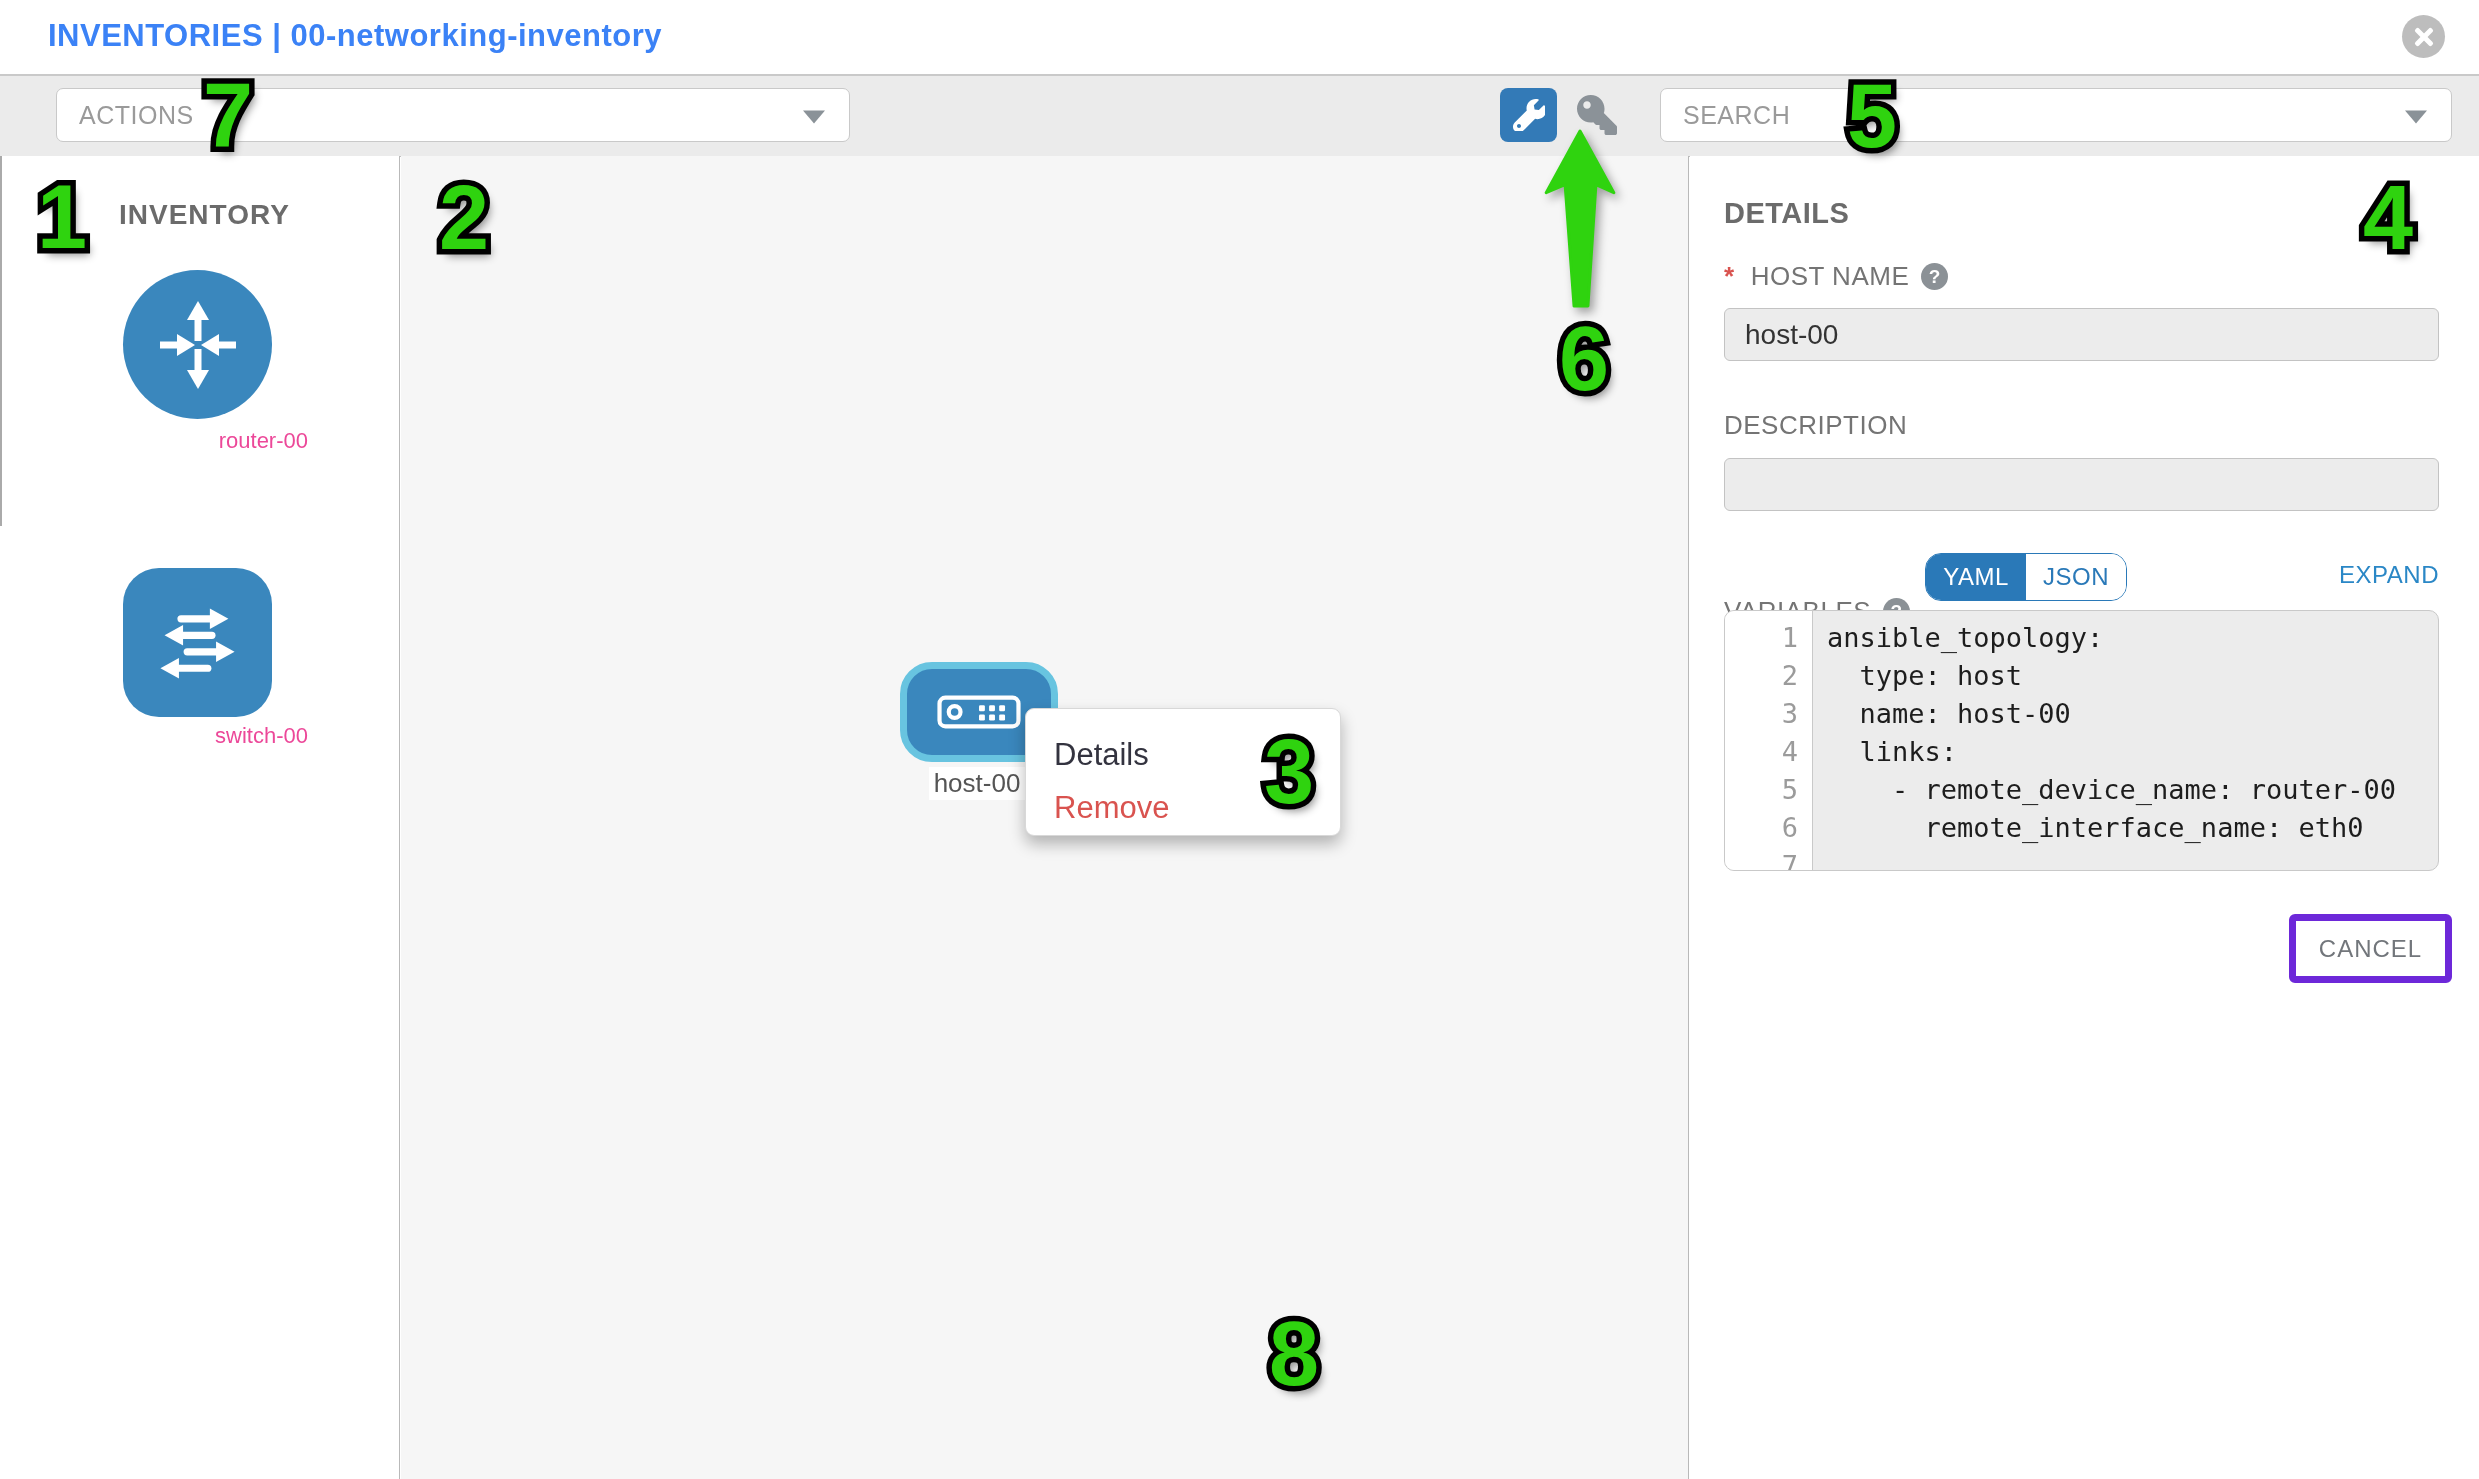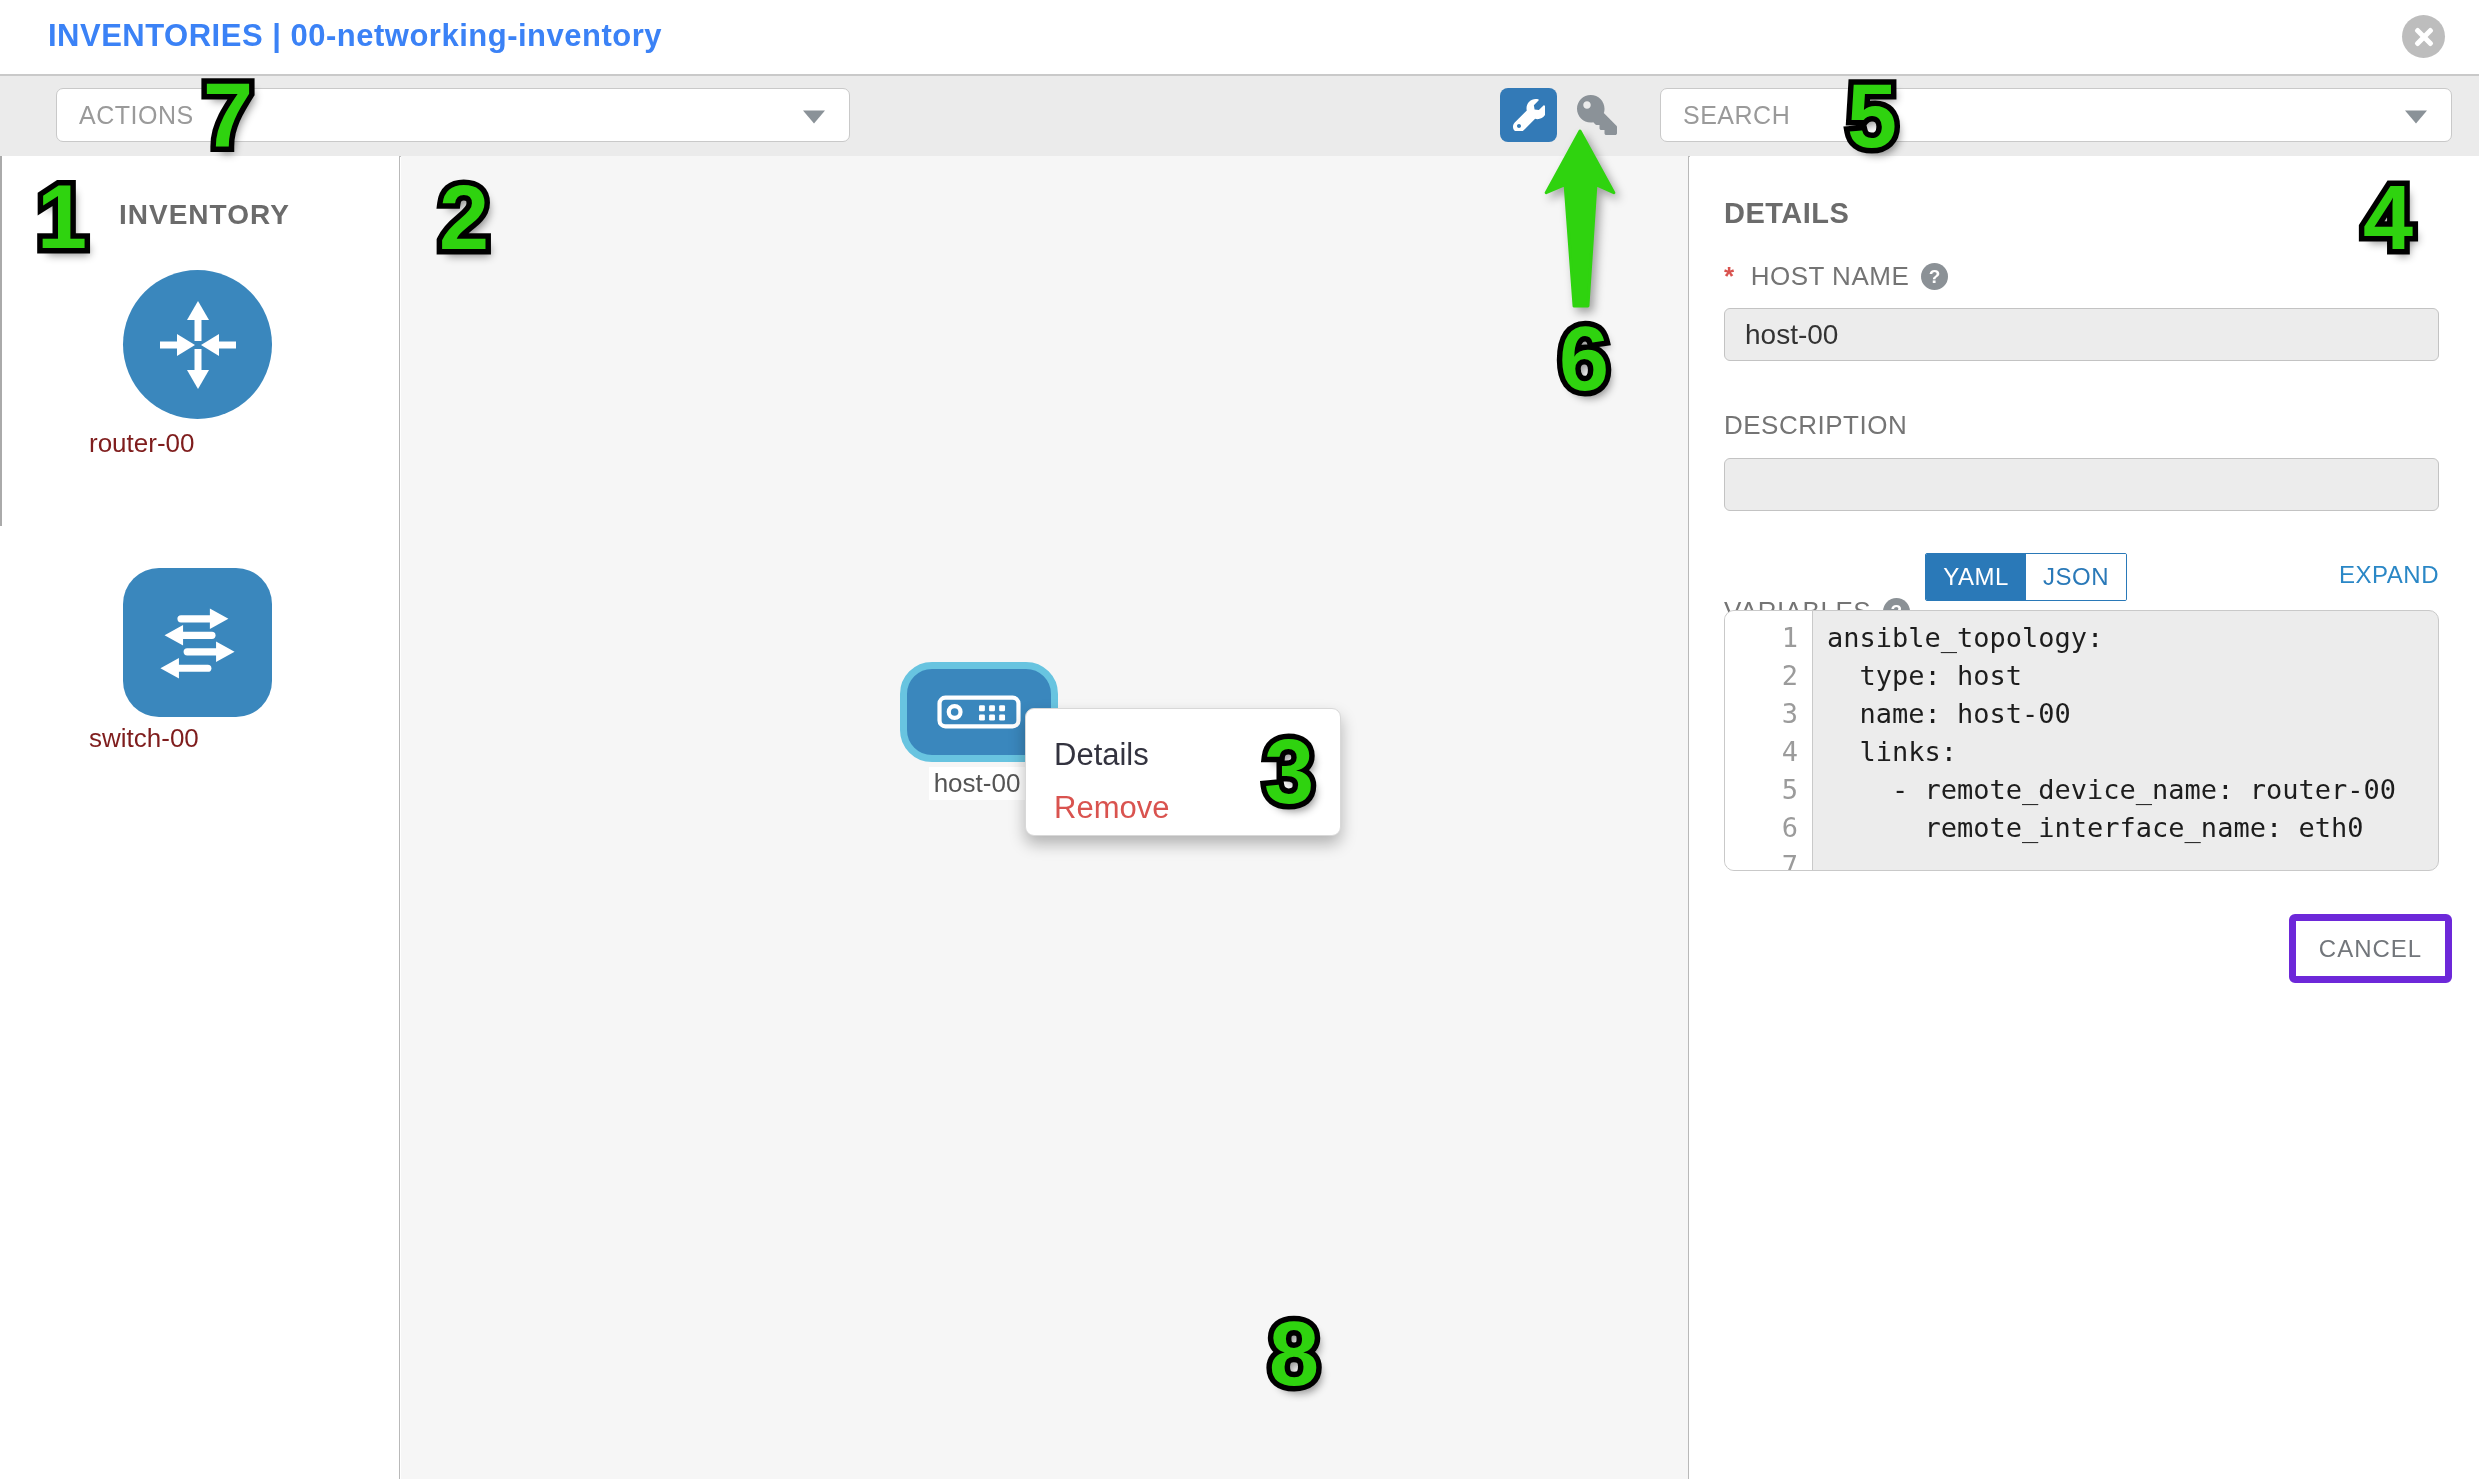--- a/index.html
+++ b/index.html
@@ -24,21 +24,21 @@
   .sel-actions{left:40px;top:12px;width:794px;}
   .sel-search{left:1644px;top:12px;width:792px;}
   .wrench-btn{position:absolute;left:1500px;top:12px;width:57px;height:54px;background:#337ab7;border-radius:8px;
               display:flex;align-items:center;justify-content:center;}
   .key-wrap{position:absolute;left:1575px;top:17px;width:44px;height:44px;display:flex;align-items:center;justify-content:center;}
 
   
   .sidebar{position:absolute;left:0;top:156px;width:400px;height:1323px;background:#fff;border-right:1px solid #b9b9b9;box-sizing:border-box;}
   .sidebar-edge{position:absolute;left:0;top:156px;width:2px;height:370px;background:#aaa;}
   .sidebar-title{position:absolute;left:119px;top:199px;font-size:28px;font-weight:bold;color:#6b6b6b;letter-spacing:1px;}
-  .inv-item-label{position:absolute;width:219px;text-align:left;font-size:26px;color:#7f1d1d;}
+  .inv-item-label{position:absolute;width:219px;text-align:right;font-size:22px;color:#ec4899;}
   .router-circle{position:absolute;left:123px;top:270px;width:149px;height:149px;border-radius:50%;background:#3a87bd;
                  display:flex;align-items:center;justify-content:center;}
   .switch-square{position:absolute;left:123px;top:568px;width:149px;height:149px;border-radius:36px;background:#3a87bd;
                  display:flex;align-items:center;justify-content:center;}
 
   .canvas{position:absolute;left:401px;top:156px;width:1288px;height:1323px;background:#f6f6f6;border-right:1px solid #b9b9b9;box-sizing:border-box;}
 
   
   .host-node{position:absolute;left:900px;top:662px;width:158px;height:100px;box-sizing:border-box;
              background:#3a87bd;border:7px solid #68c4e0;border-radius:32px;
@@ -64,21 +64,21 @@
   
   .panel{position:absolute;left:1690px;top:156px;width:790px;height:1323px;background:#fff;}
   .panel-title{position:absolute;left:1724px;top:197px;font-size:29px;font-weight:bold;color:#6b6b6b;letter-spacing:0.5px;}
   .field-label{position:absolute;font-size:26px;color:#747474;letter-spacing:0.5px;display:flex;align-items:center;gap:12px;}
   .req{color:#d9534f;font-weight:bold;margin-right:4px;}
   .qmark{display:inline-flex;width:27px;height:27px;border-radius:50%;background:#8b9196;color:#fff;
          align-items:center;justify-content:center;font-size:19px;font-weight:bold;}
   .tb-input{position:absolute;left:1724px;width:715px;height:53px;background:#ececec;border:1px solid #c3c3c3;border-radius:6px;
             box-sizing:border-box;font-size:28px;color:#333;padding:0 20px;font-family:"Liberation Sans",sans-serif;}
   .vars-row{position:absolute;left:1724px;top:553px;width:715px;height:48px;}
-  .toggle-group{position:absolute;left:201px;top:0;height:46px;display:flex;border:1px solid #2a79b8;border-radius:2px;overflow:hidden;}
+  .toggle-group{position:absolute;left:201px;top:0;height:46px;display:flex;border:1px solid #2a79b8;border-radius:16px;overflow:hidden;}
   .toggle{width:100px;display:flex;align-items:center;justify-content:center;font-size:24px;letter-spacing:0.5px;}
   .toggle.active{background:#2a79b8;color:#fff;}
   .toggle.inactive{background:#fff;color:#2a79b8;}
   .expand-link{position:absolute;right:0;top:8px;font-size:24px;color:#2a87c6;letter-spacing:0.5px;}
 
   .editor{position:absolute;left:1724px;top:610px;width:715px;height:261px;border:1px solid #c9c9c9;border-radius:10px;
           overflow:hidden;display:grid;grid-template-columns:88px 1fr;background:#ececec;box-sizing:border-box;}
   .gutter-col{background:#fff;border-right:1px solid #c9c9c9;padding-top:8px;}
   .code-col{padding-top:8px;}
   .gutter-col div{height:38px;line-height:38px;text-align:right;padding-right:14px;color:#9b9b9b;

